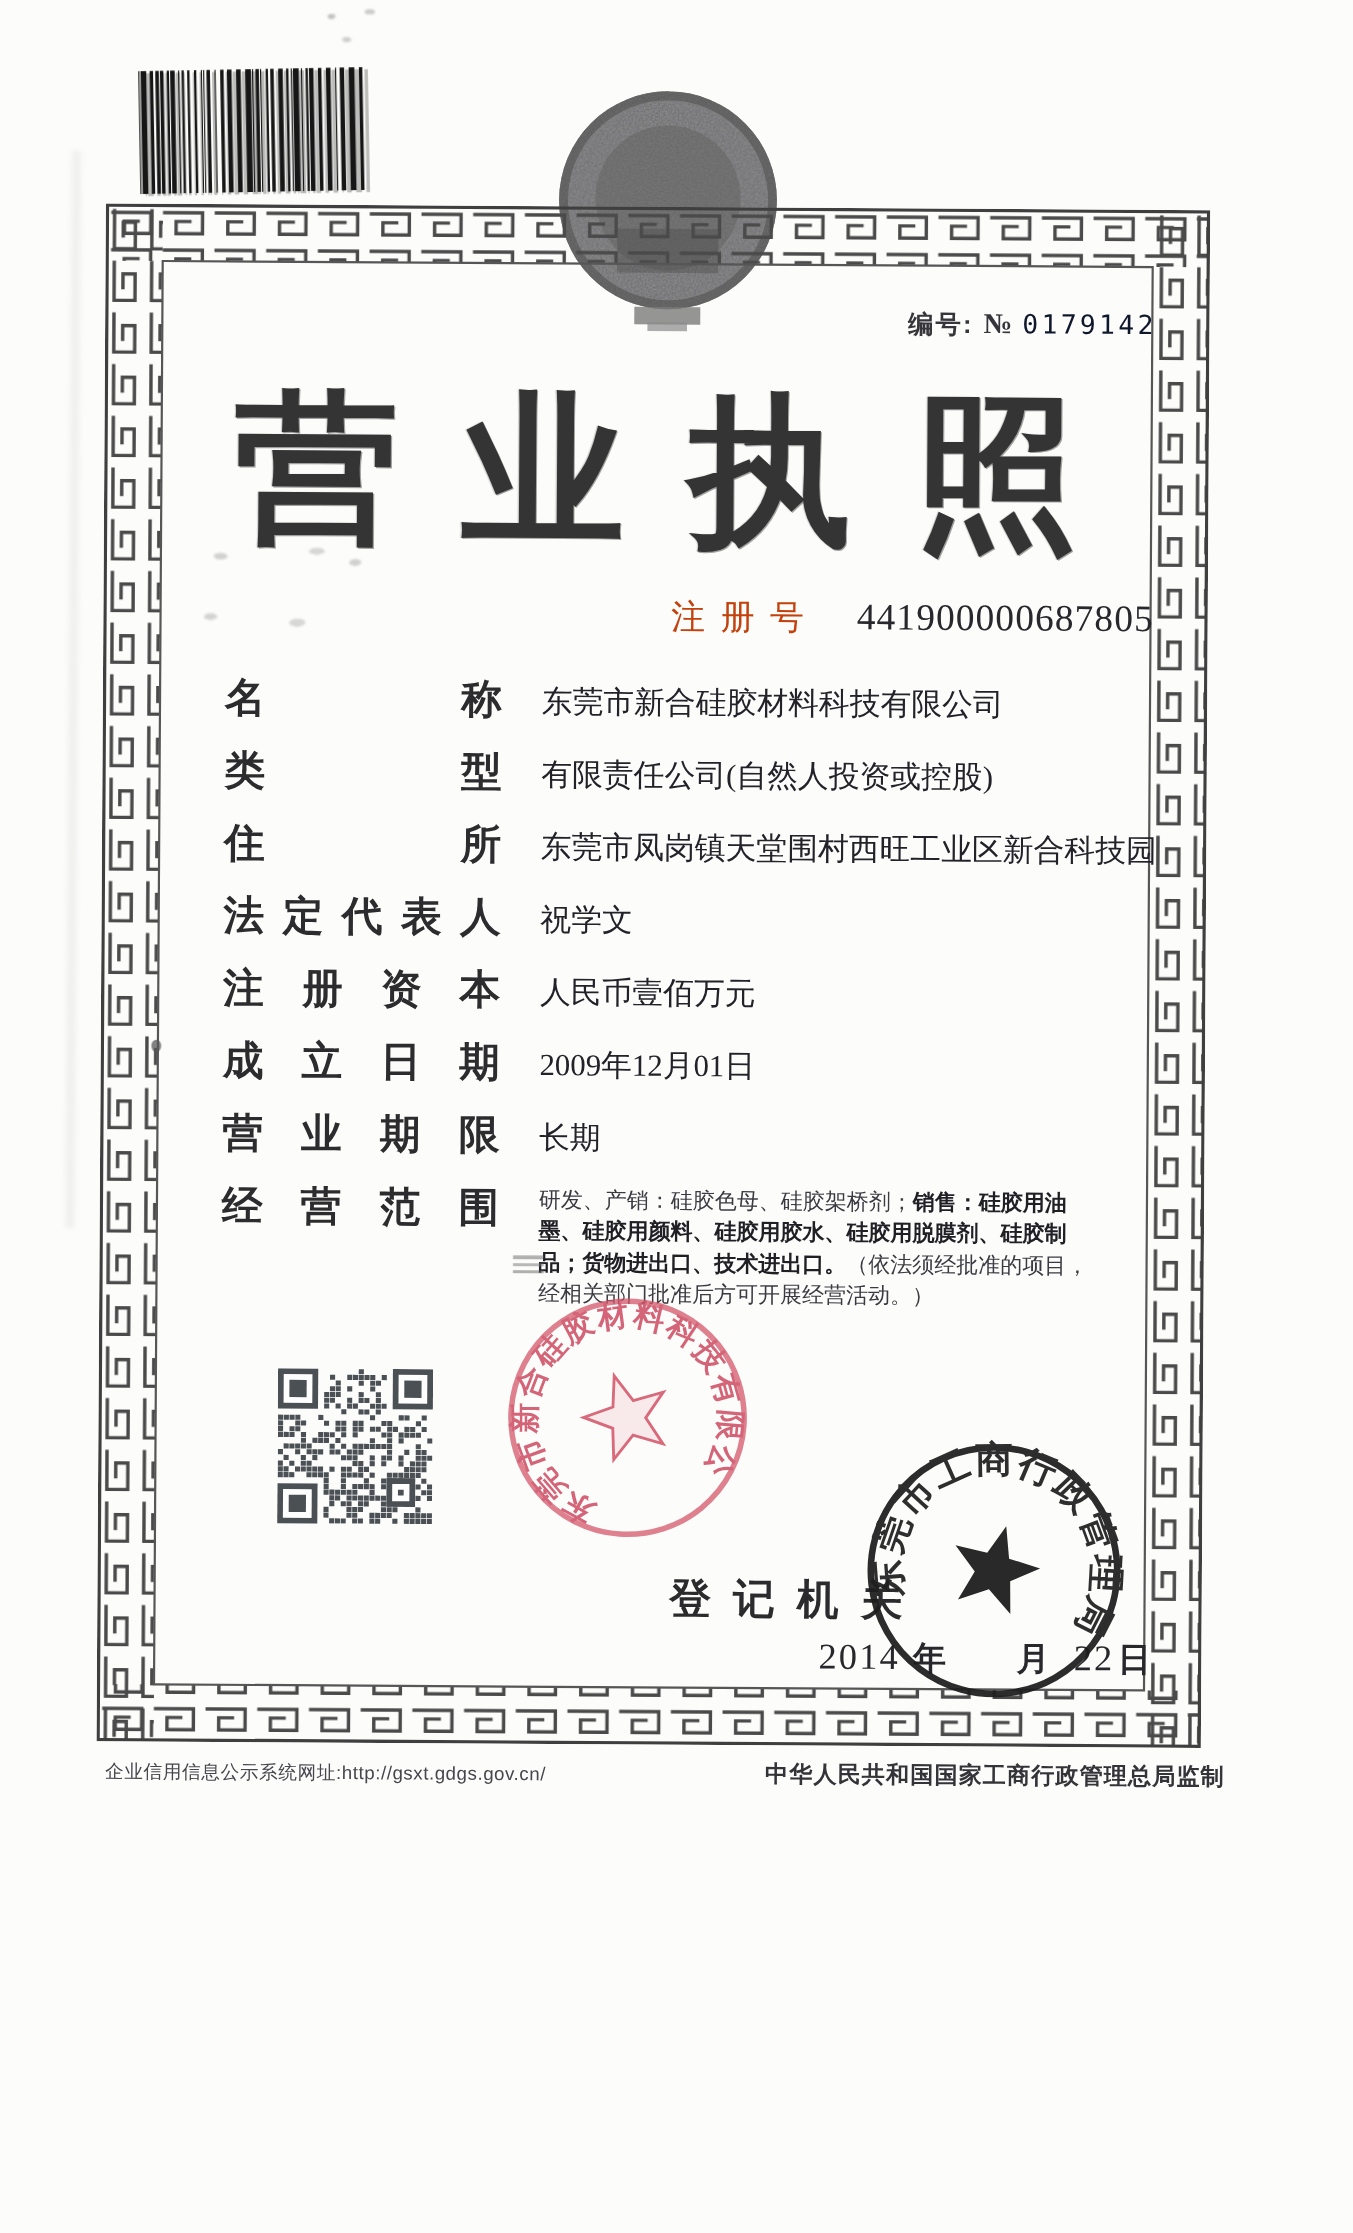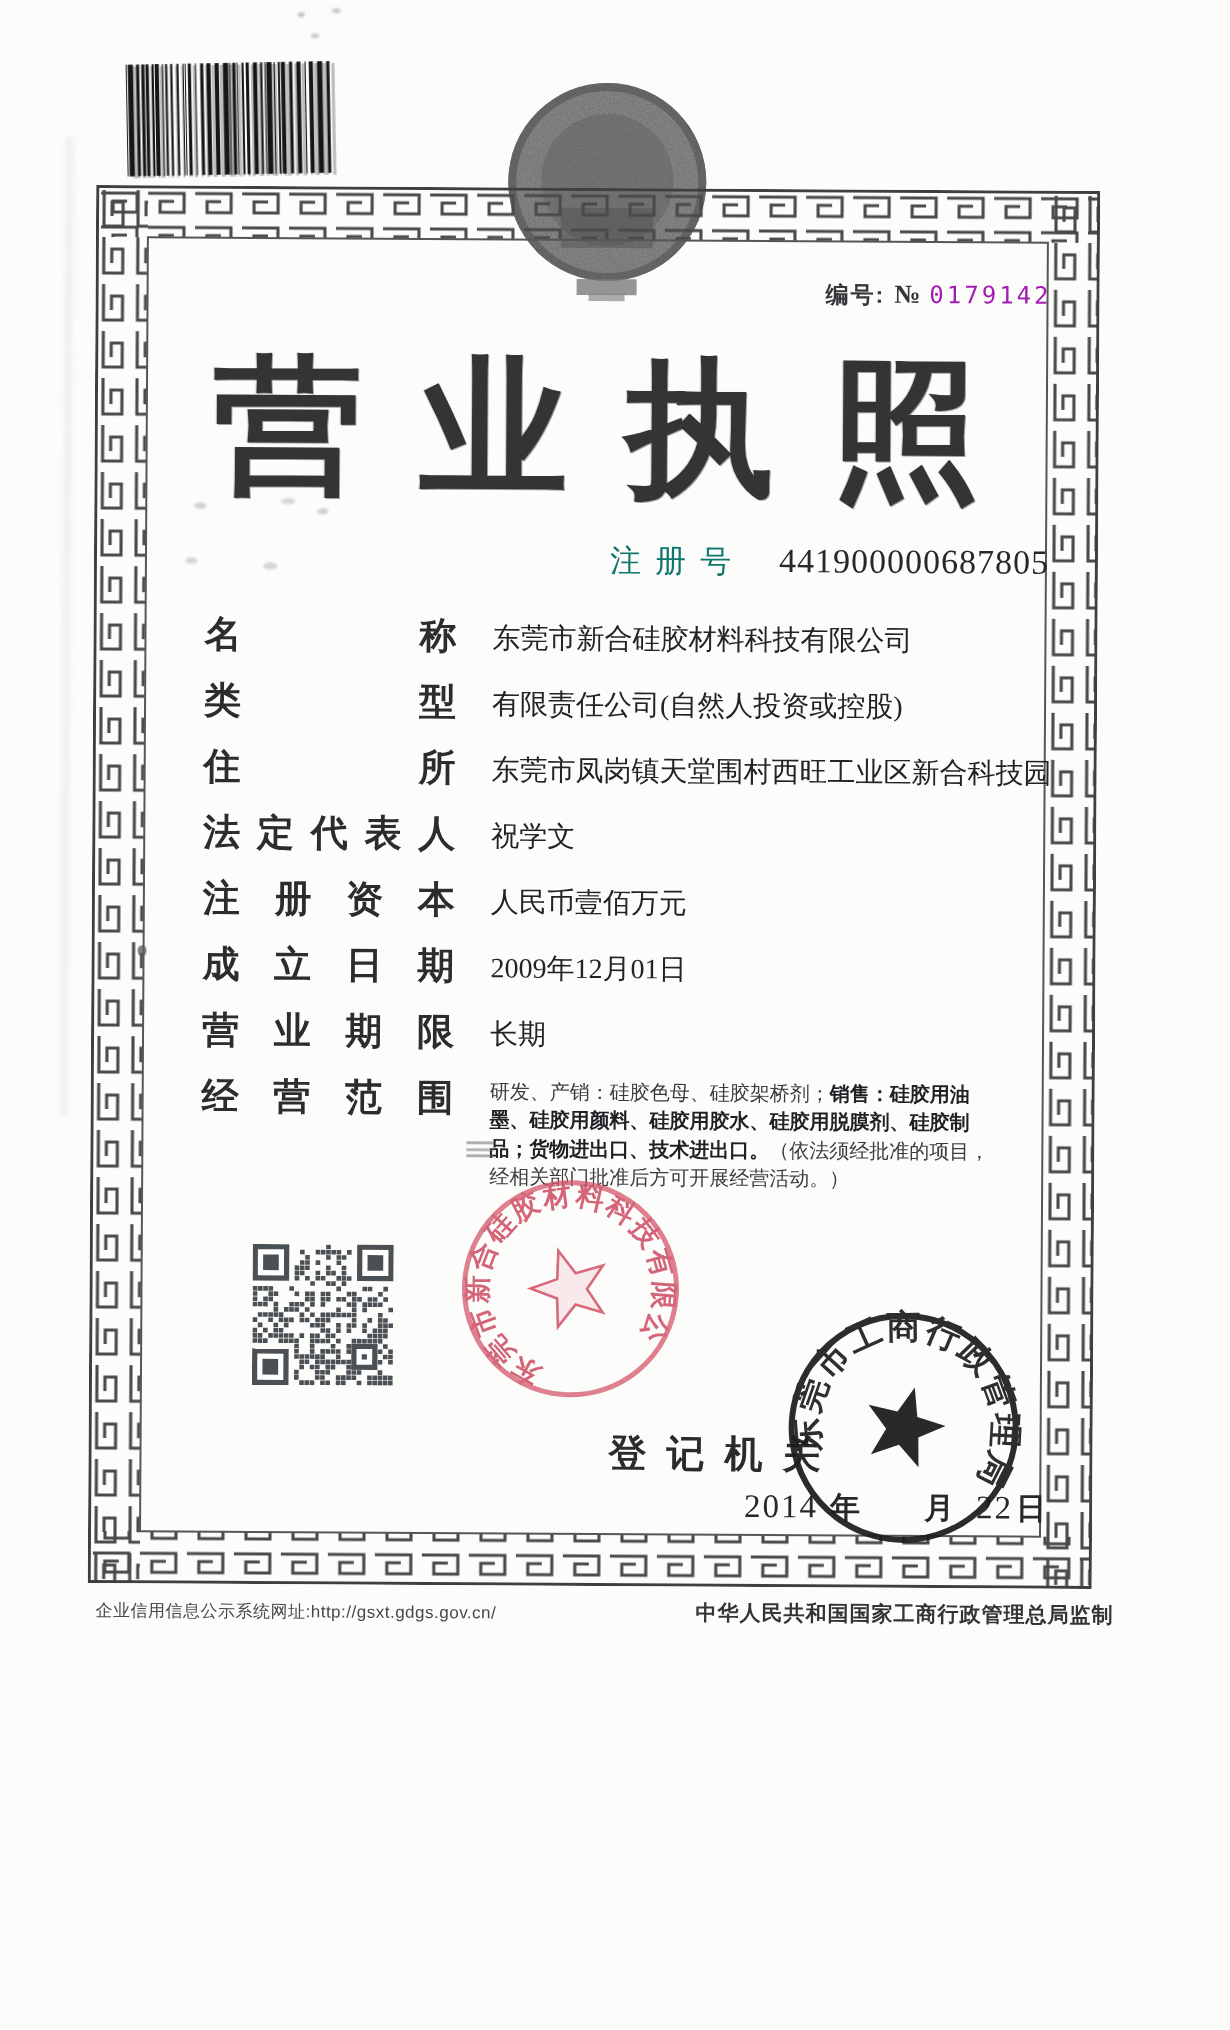--- a/index.html
+++ b/index.html
@@ -18,31 +18,31 @@
   .emblem { position:absolute; left:497px; top:80px; width:212px; height:222px; }
 
   
   .frame { position:absolute; left:92px; top:188px; }
 
   
   .serial { position:absolute; left:822px; top:250px; display:flex; align-items:baseline;
             gap:9px; color:#35353a; }
   .serial-label { font-size:23px; letter-spacing:2px; font-weight:600; }
   .serial-no-sign { font-size:26px; font-weight:700; font-family:"Liberation Serif","DejaVu Serif",serif; }
-  .serial-number { font-size:24px; letter-spacing:3px; font-family:"DejaVu Sans Mono","Liberation Mono",monospace; color:#a21caf;margin-top:29px; }
+  .serial-number { font-size:24px; letter-spacing:3px; font-family:"DejaVu Sans Mono","Liberation Mono",monospace; color:#0f172a;margin-top:29px; }
 
   
   .title { position:absolute; left:92px; top:330px; width:1004px; text-align:center;
            font-size:148px; font-weight:700; color:#343434; letter-spacing:58px; padding-left:58px;
            text-shadow:1px 1px 0 rgba(90,90,90,.55), -1px 0 1px rgba(130,130,130,.45);
            font-family:"Liberation Sans","DejaVu Sans",sans-serif; }
 
   
   .regline { position:absolute; left:608px; top:540px; display:flex; align-items:baseline; gap:34px; }
-  .regline-label { font-size:31px; color:#0f766e; letter-spacing:14px; font-weight:400; }
+  .regline-label { font-size:31px; color:#c2410c; letter-spacing:14px; font-weight:400; }
   .regline-number { font-size:34px; color:#27272c; letter-spacing:1px;
                     font-family:"Liberation Serif","DejaVu Serif",serif; }
 
   
   .fields { position:absolute; left:203px; top:612px; width:790px; }
   .row { display:flex; align-items:flex-start; height:66px; }
   .row.scope-row { height:auto; }
   .flabel { width:252px; flex:0 0 252px; font-size:37px; font-weight:600; color:#2c2c2e; }
   .spread { display:flex; justify-content:space-between; }
   .fvalue { margin-left:36px; padding-top:8px; font-size:28px; color:#222228;

